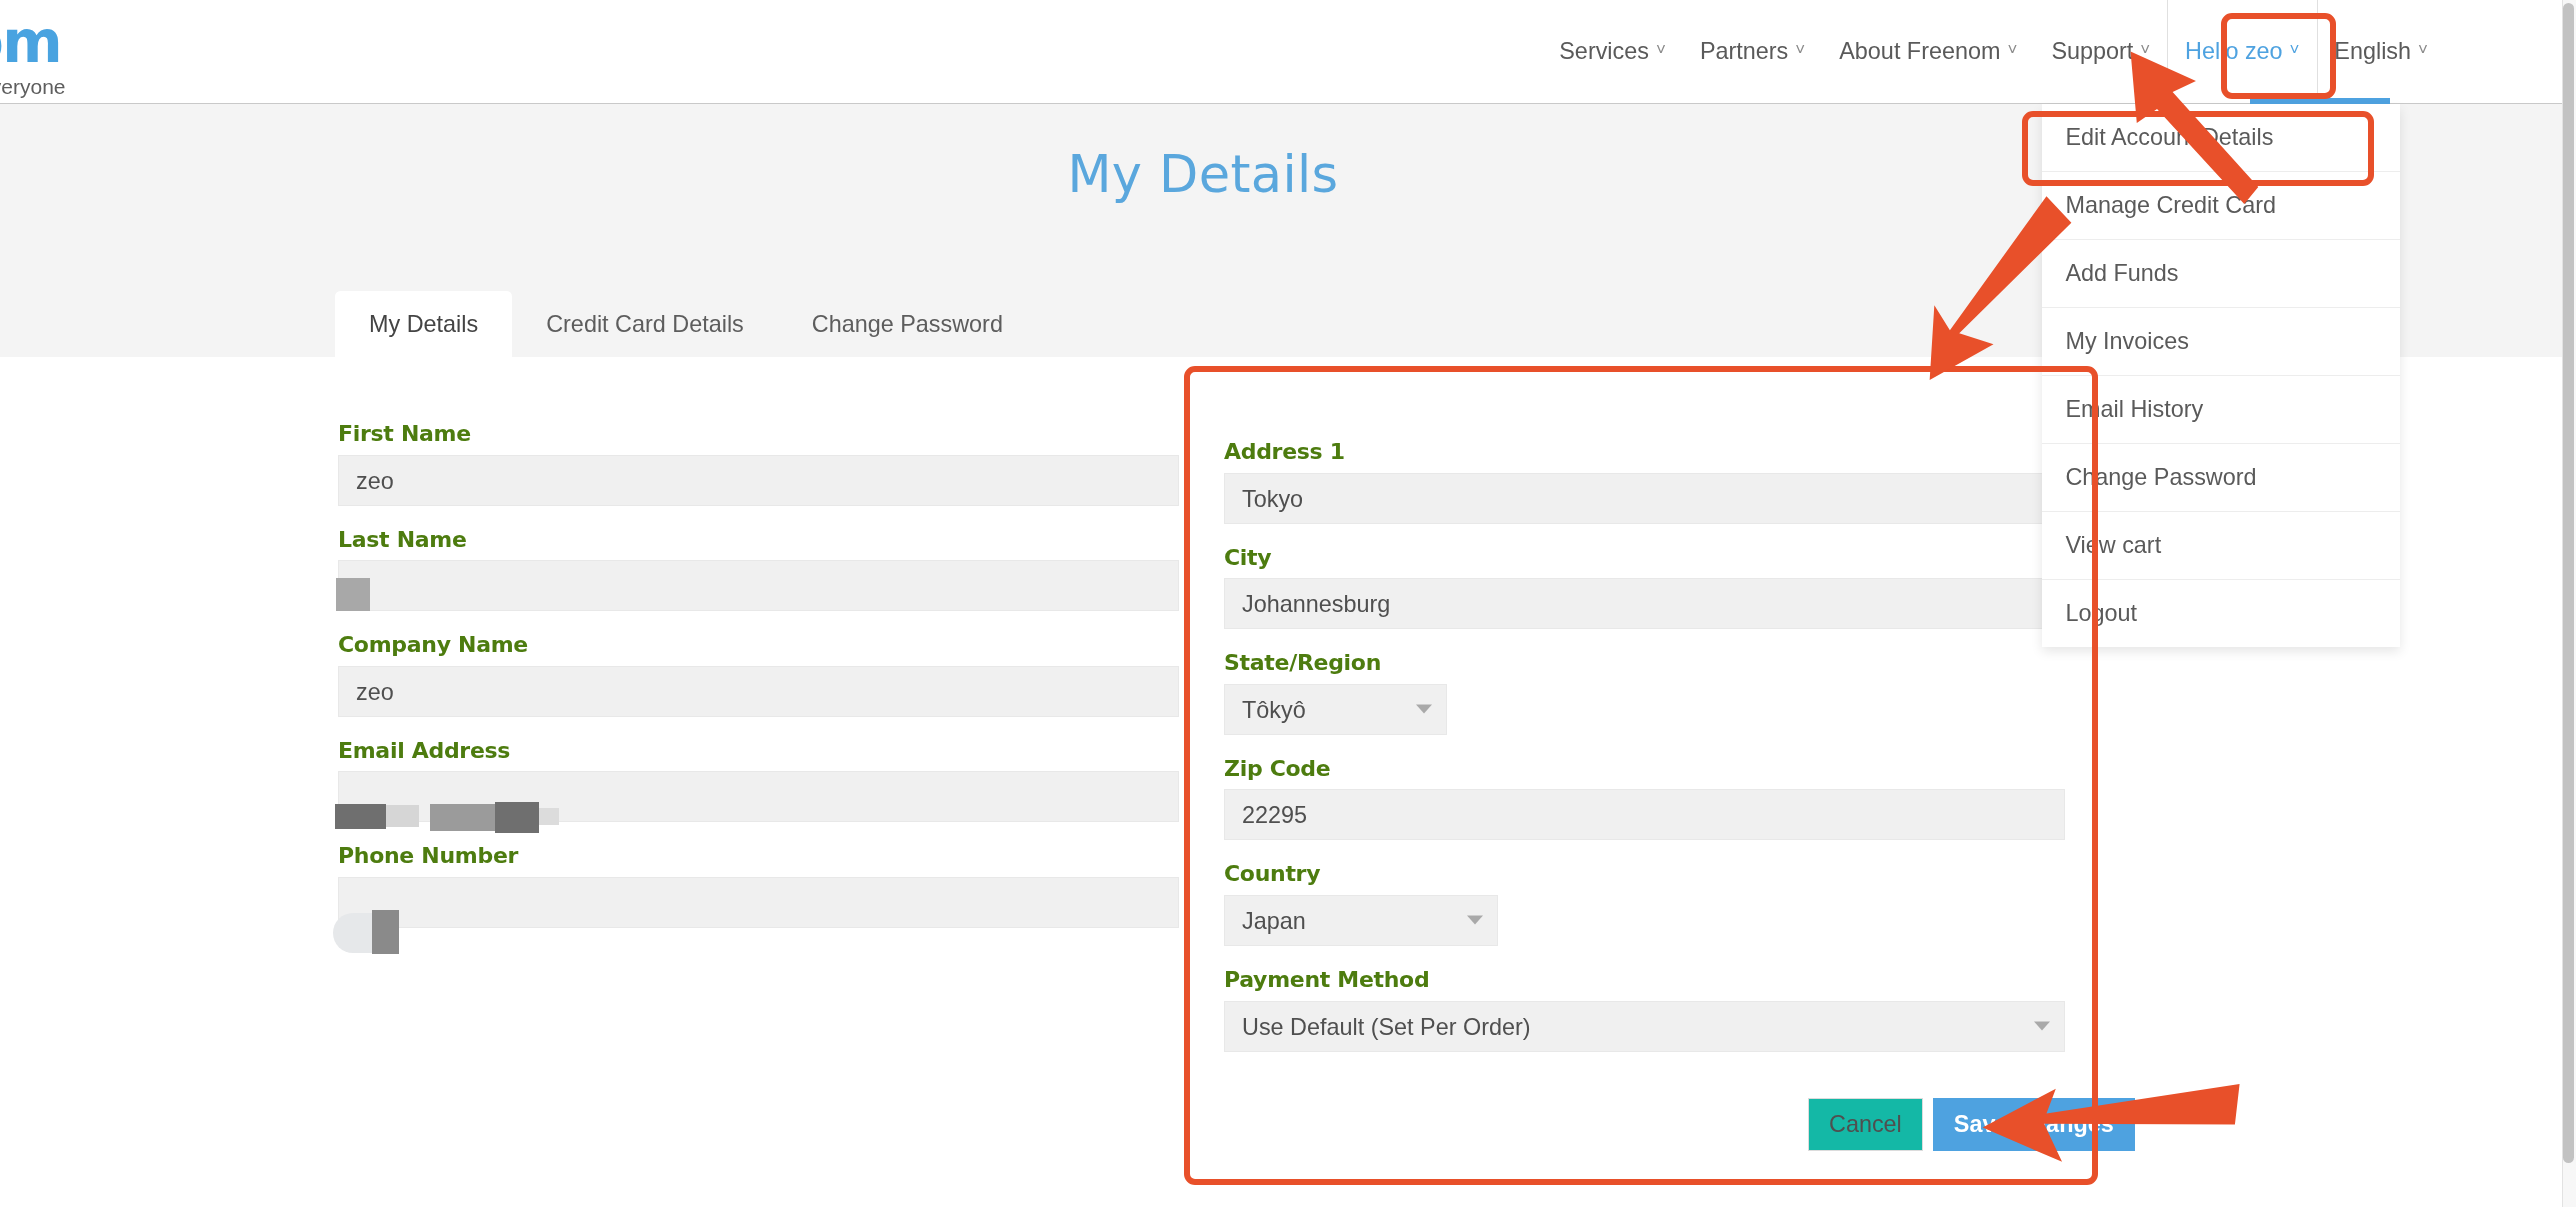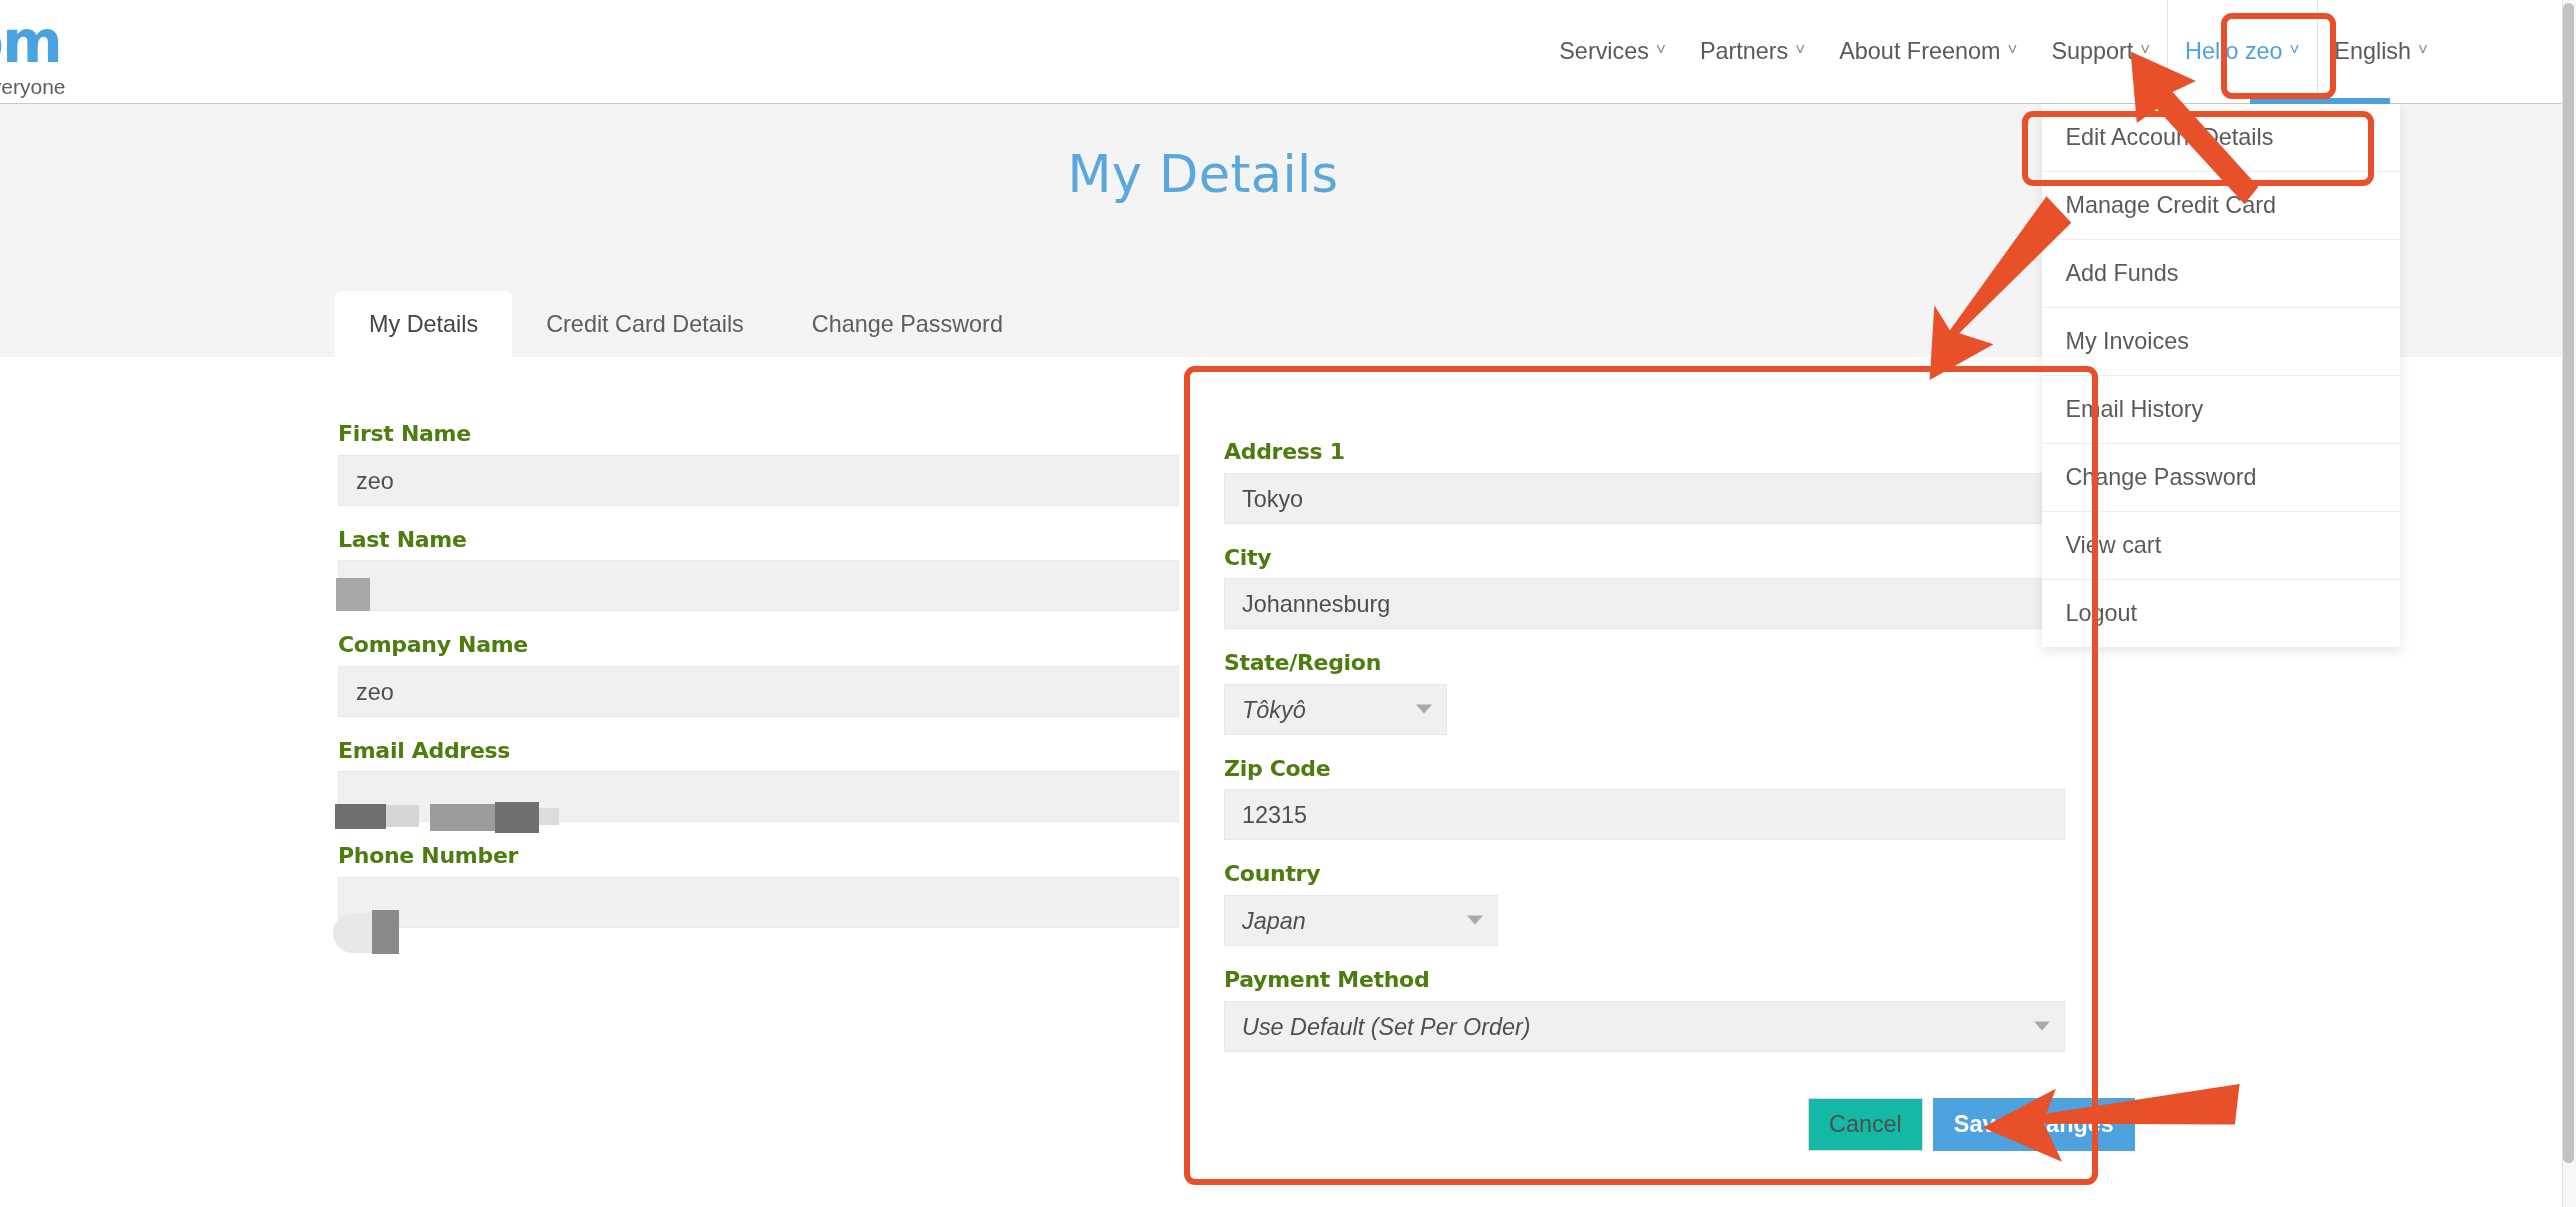--- a/index.html
+++ b/index.html
@@ -112,21 +112,21 @@
     padding: 0 17px; font-size: 23.4px; color: #4f4f4f;
     width: 841px;
   }
   .col-right .field-input { width: 841px; }
   .field-input.redacted { color: transparent; }
 
   .select-box {
     position: relative; background: #f0f0f0; border: 0.8px solid #e8e8e8;
     height: 51px; line-height: 50px;
     padding: 0 45px 0 17px; font-size: 23.4px; color: #4f4f4f;
-    display: inline-block; white-space: nowrap; font-style: italic;
+    display: inline-block; white-space: nowrap;
   }
   .select-box .arrow {
     position: absolute; right: 14px; top: 50%;
     width: 0; height: 0; transform: translateY(-50%);
     border-left: 8.6px solid transparent;
     border-right: 8.6px solid transparent;
     border-top: 9.3px solid #a9a9a9;
   }
   .sel-state   { width: 223px; }
   .sel-country { width: 274px; }
@@ -303,21 +303,21 @@
     <div class="field">
       <div class="field-label">State/Region</div>
       <div class="select-box sel-state">
         <span>Tôkyô</span>
         <span class="arrow"></span>
       </div>
     </div>
 
     <div class="field">
       <div class="field-label">Zip Code</div>
-      <div class="field-input">12315</div>
+      <div class="field-input">22295</div>
     </div>
 
     <div class="field">
       <div class="field-label">Country</div>
       <div class="select-box sel-country">
         <span>Japan</span>
         <span class="arrow"></span>
       </div>
     </div>
 

